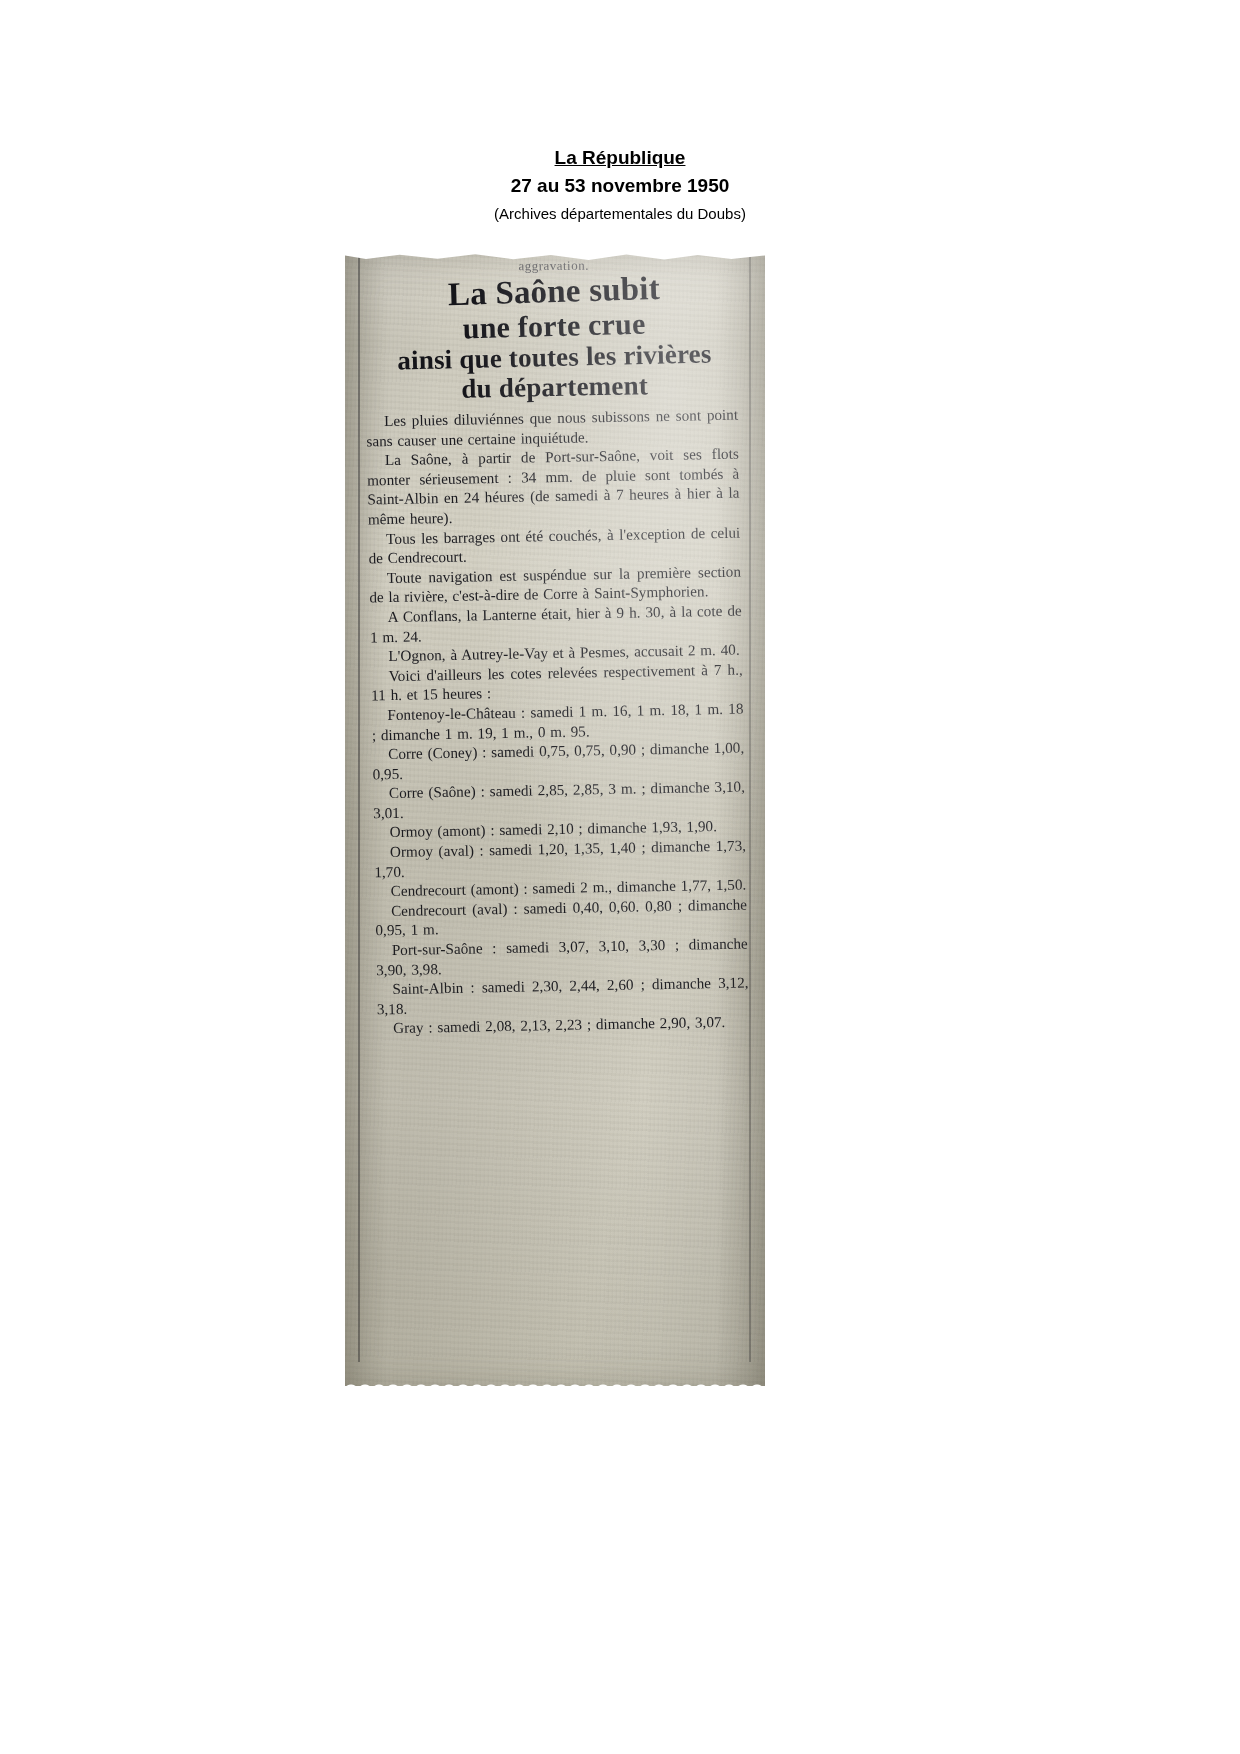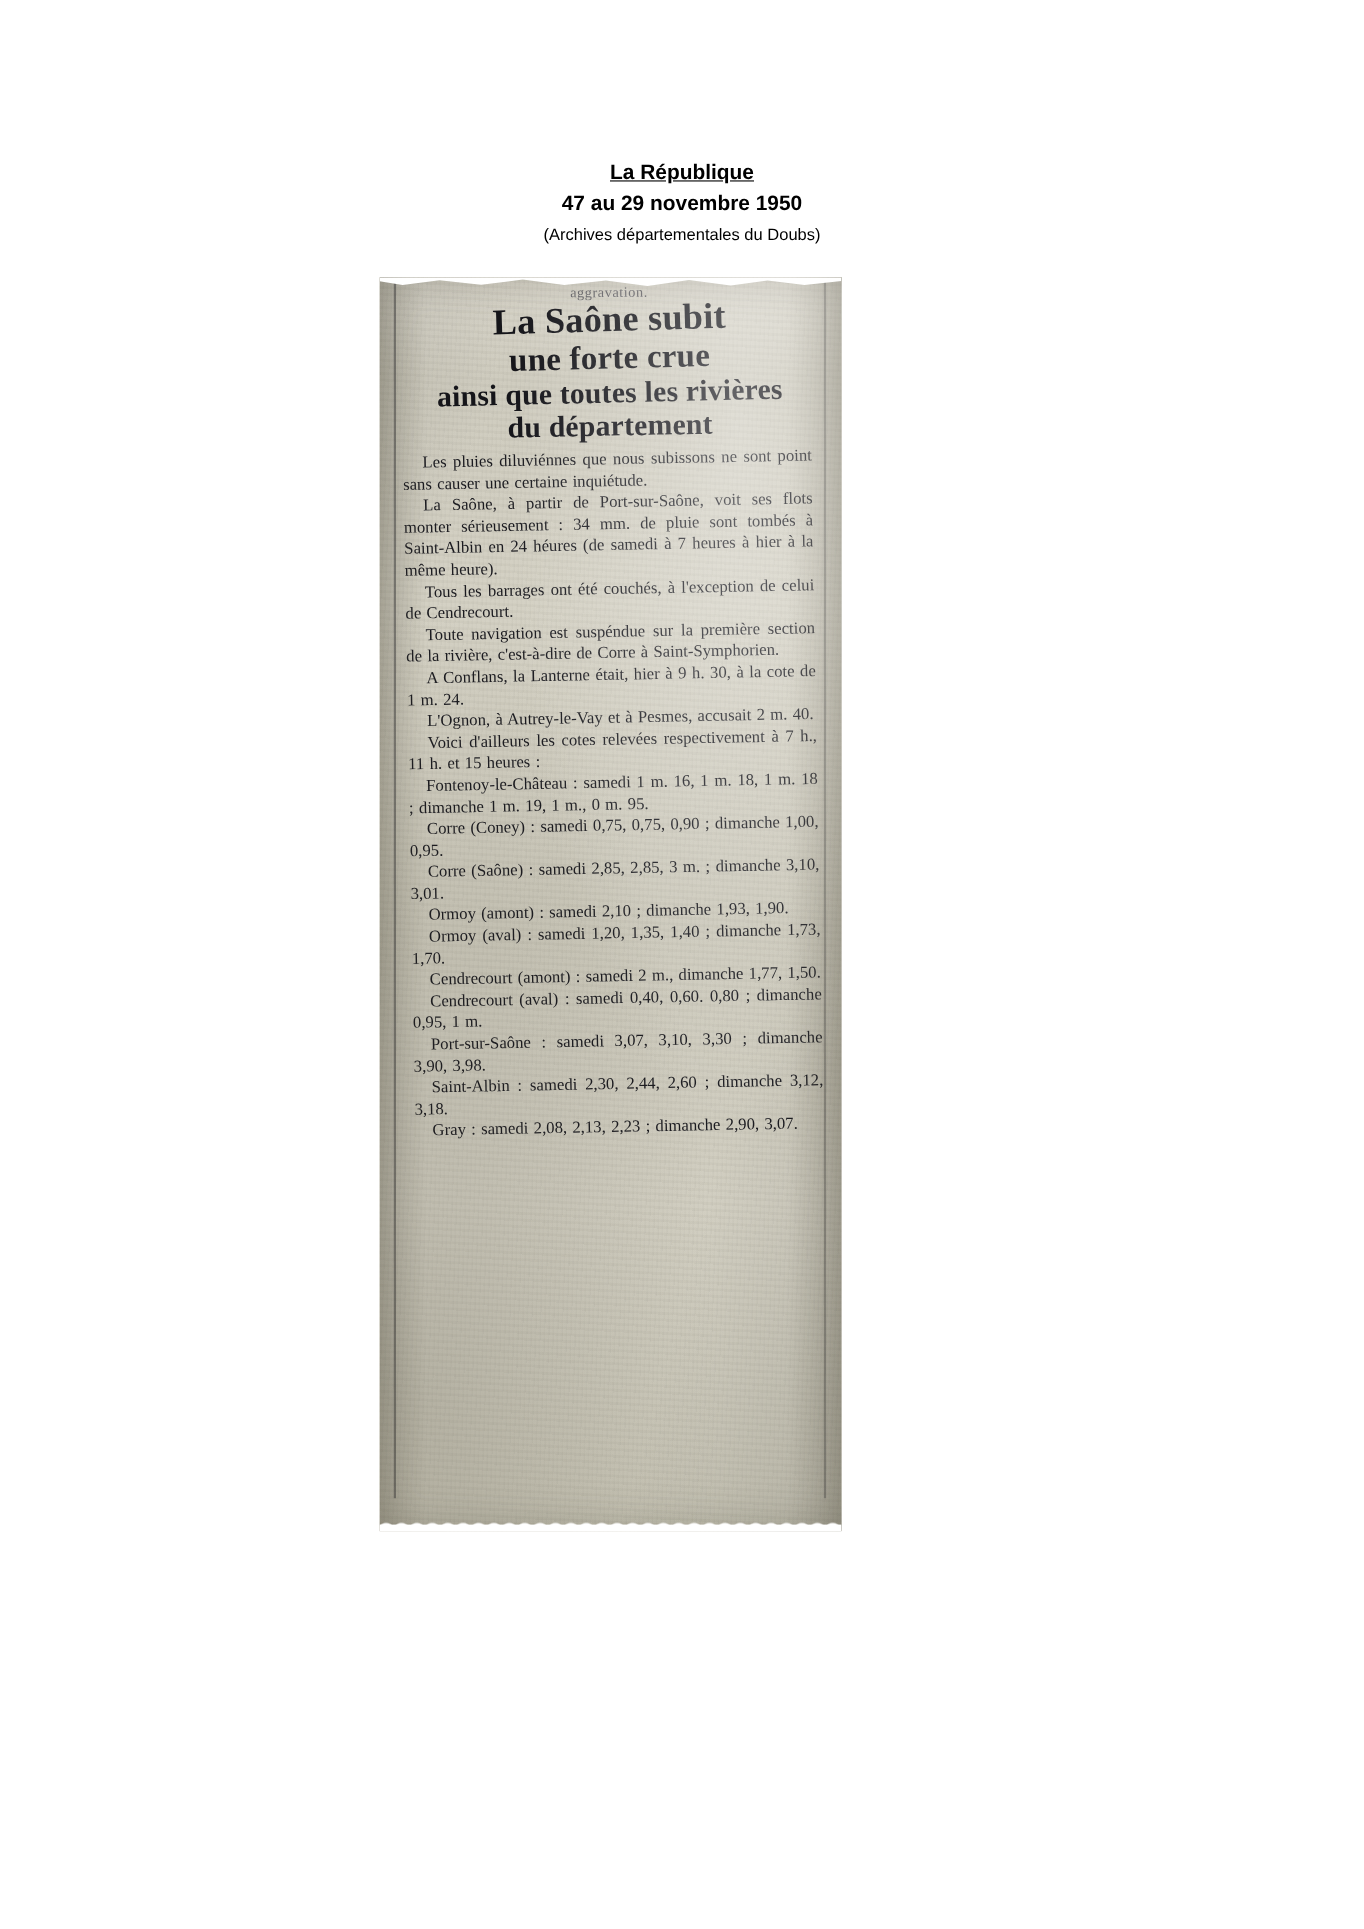--- a/index.html
+++ b/index.html
@@ -178,21 +178,21 @@
       linear-gradient(90deg, rgba(70,65,50,0.18) 0%, rgba(70,65,50,0) 10%, rgba(70,65,50,0) 88%, rgba(70,65,50,0.20) 100%);
   }
 </style>
 </head>
 <body>
 
 <div class="page">
 
   <div class="doc-header">
     <div class="doc-title">La République</div>
-    <div class="doc-subtitle">47 au 29 novembre 1950</div>
+    <div class="doc-subtitle">27 au 53 novembre 1950</div>
     <div class="doc-source">(Archives départementales du Doubs)</div>
     <div class="doc-section-date">27 novembre</div>
   </div>
 
   <div class="clipping-wrap">
     <div class="clipping">
 
       <div class="col-rule"></div>
       <div class="col-rule right"></div>
 

